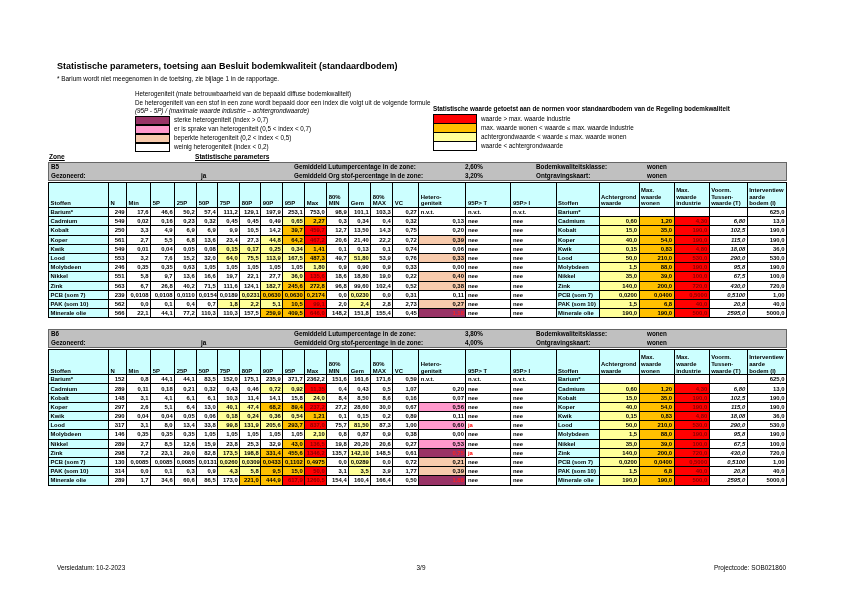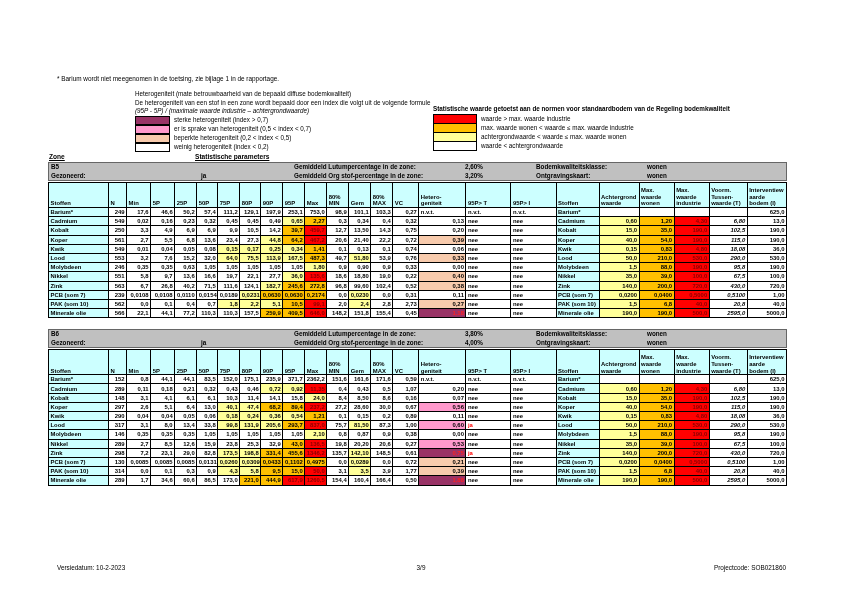--- a/index.html
+++ b/index.html
@@ -48,20 +48,21 @@
   .f-pl{background:#993366;color:#FF2020;}
   .ja{color:#FF0000;}
 
   .foot{position:absolute;top:564px;font-size:6.4px;}
   .foot-l{left:57px;} .foot-c{left:0;width:842px;text-align:center;} .foot-r{right:56px;}
 </style>
 </head>
 <body>
 
 <div class="page">
+  <div class="title">Statistische parameters, toetsing aan Besluit bodemkwaliteit (standaardbodem)</div>
   <div class="note">* Barium wordt niet meegenomen in de toetsing, zie bijlage 1 in de rapportage.</div>
 
   <div class="legend1">
     <div>Heterogeniteit (mate betrouwbaarheid van de bepaald diffuse bodemkwaliteit)</div>
     <div>De heterogeniteit van een stof in een zone wordt bepaald door een index die volgt uit de volgende formule</div>
     <div class="frm">(95P - 5P) / (maximale waarde industrie – achtergrondwaarde)</div>
     <div id="l1-items">
         <div class="lrow">
           <div class="sw f-pl"></div>
           <span>sterke heterogeniteit (index &gt; 0,7)</span>

